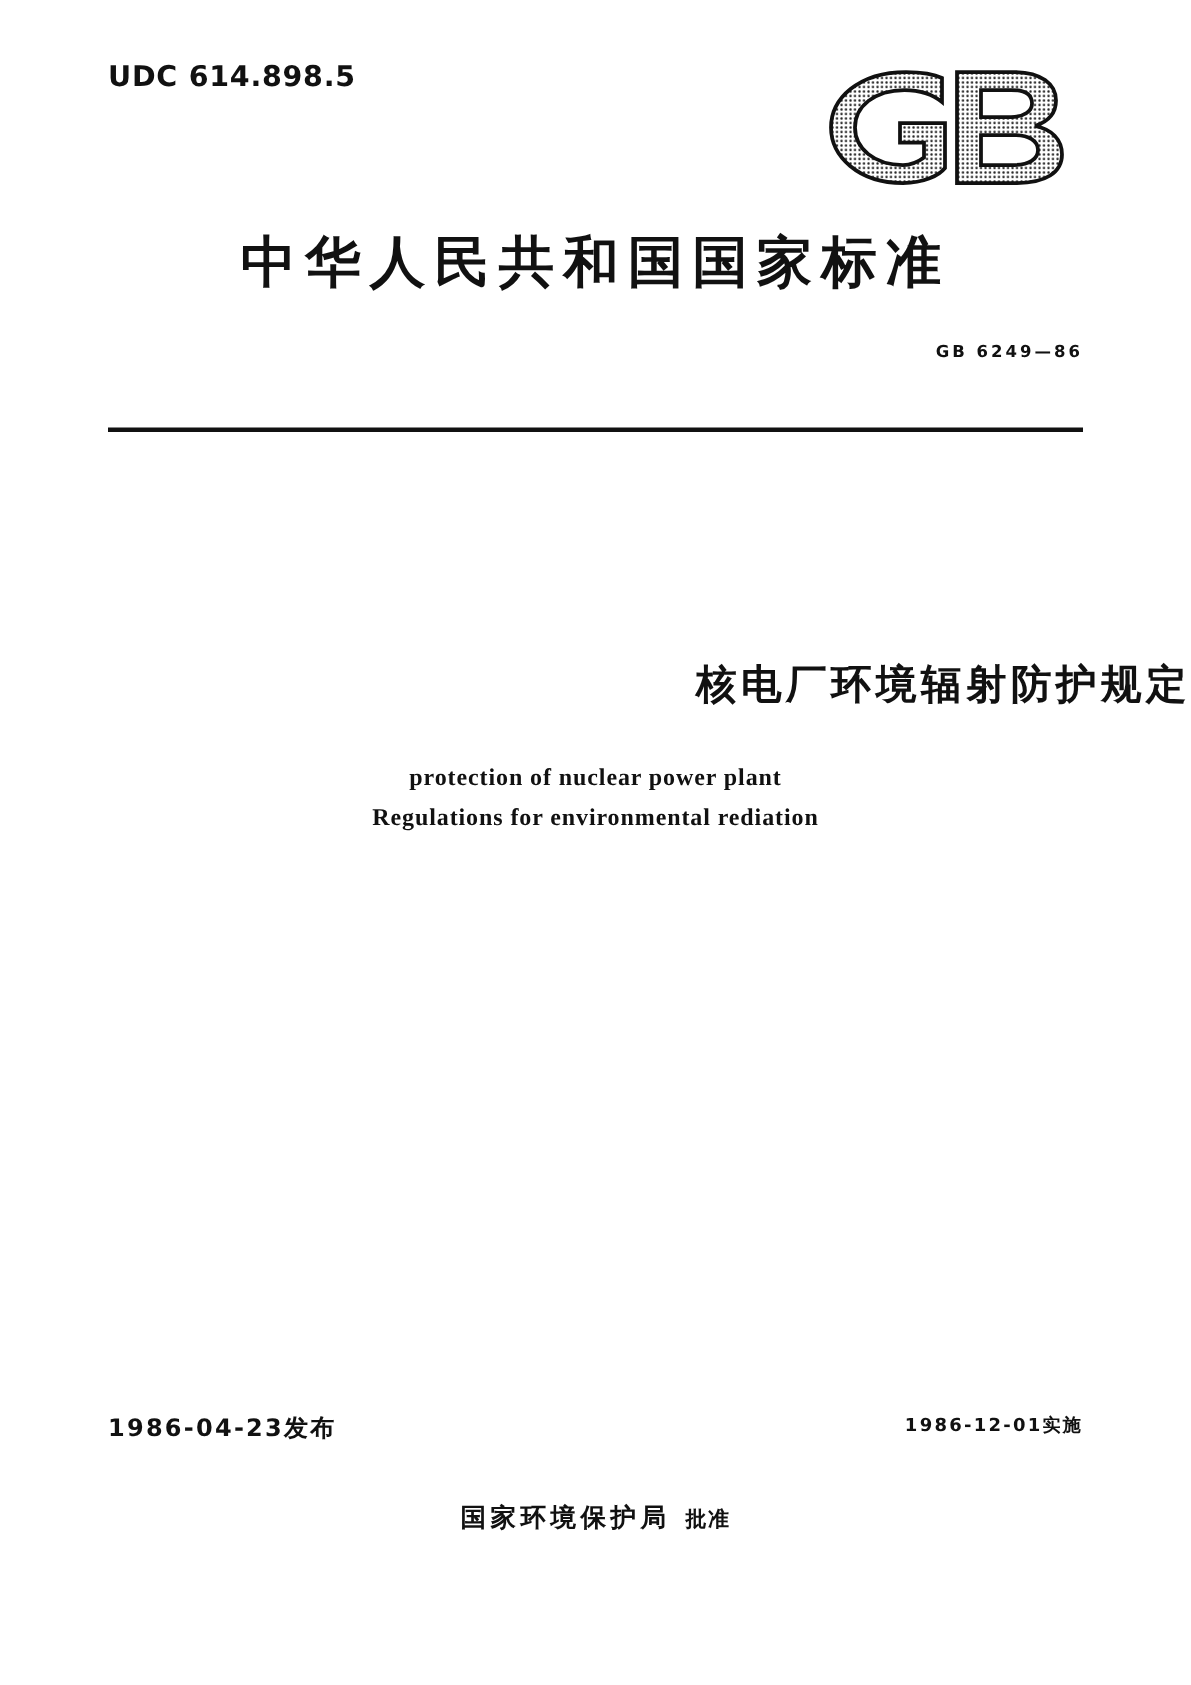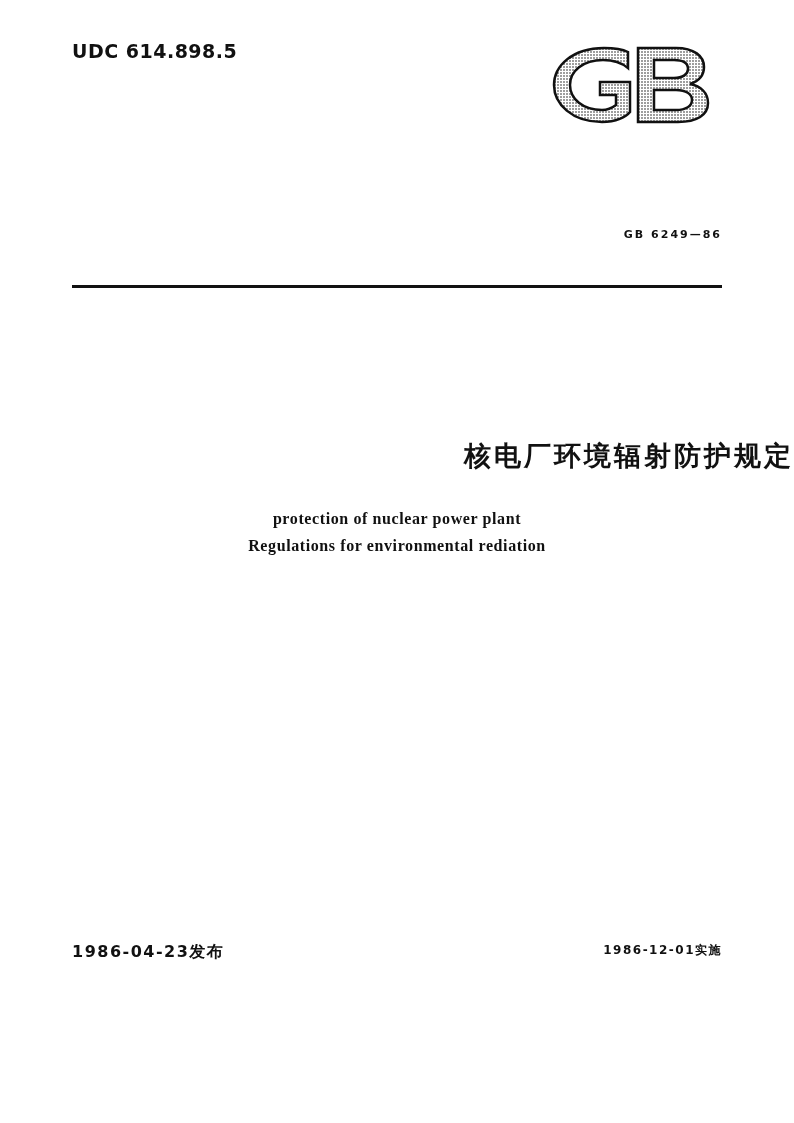--- a/index.html
+++ b/index.html
@@ -167,29 +167,33 @@
       </defs>
 
       <path d="M62 6 C30 6 12 24 12 43 C12 62 30 80 60 80 C74 80 84 75 88 70 L88 40 L58 40 L58 53 L74 53 L74 63 C70 66 66 68 60 68 C41 68 28 57 28 43 C28 29 41 18 61 18 C72 18 80 21 86 26 L86 10 C80 7 72 6 62 6 Z" fill="url(#hatch)" stroke="#111111" stroke-width="2.5"></path>
 
       <path d="M96 6 L134 6 C152 6 162 14 162 25 C162 33 157 39 148 42 C159 44 166 51 166 61 C166 73 155 80 136 80 L96 80 Z
                M112 18 L112 36 L132 36 C141 36 146 32 146 27 C146 21 141 18 132 18 Z
                M112 48 L112 68 L134 68 C144 68 150 64 150 58 C150 52 144 48 134 48 Z" fill="url(#hatch)" stroke="#111111" stroke-width="2.5" fill-rule="evenodd"></path>
     </svg>
   </div>
 
+  <div class="national-title">中华人民共和国国家标准</div>
 
   <div class="std-number">GB 6249—86</div>
 
   <div class="rule"></div>
 
   <div class="doc-title-cn">核电厂环境辐射防护规定</div>
 
   <div class="doc-title-en">
     <div>protection of nuclear power plant</div>
     <div>Regulations for environmental rediation</div>
   </div>
 
   <div class="issue-date">1986-04-23发布</div>
   <div class="effective-date">1986-12-01实施</div>
 
+  <div class="issuer">
+    <span>国家环境保护局</span><span class="approve">批准</span>
+  </div>
 
 </div>
 
 </body></html>

